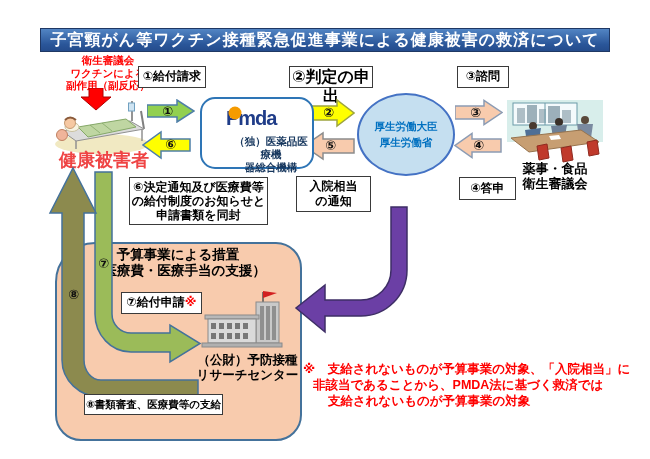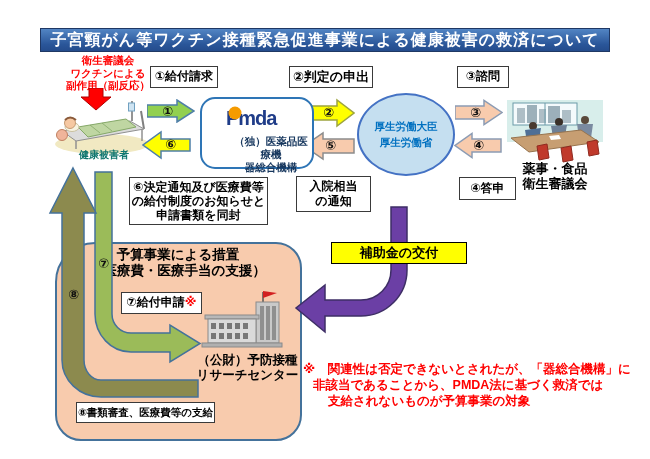--- a/index.html
+++ b/index.html
@@ -57,24 +57,24 @@
     <line x1="38" y1="28" x2="48" y2="36" stroke="#85a868" stroke-width="0.8"></line>
     <line x1="50" y1="26" x2="60" y2="34" stroke="#85a868" stroke-width="0.8"></line>
     <ellipse cx="20" cy="30" rx="7" ry="4.5" fill="#f7f3e1" stroke="#c8c0a0" stroke-width="1"></ellipse>
     <circle cx="18" cy="26" r="5.5" fill="#f6c8a2" stroke="#c79b74" stroke-width="1"></circle>
     <path d="M13,23 Q18,18 24,23" fill="none" stroke="#8a5a3a" stroke-width="2"></path>
     <circle cx="10" cy="38" r="5.5" fill="#f0b49a" stroke="#c08060" stroke-width="1"></circle>
     <line x1="24" y1="44" x2="24" y2="52" stroke="#909090" stroke-width="1.5"></line>
     <line x1="90" y1="32" x2="90" y2="44" stroke="#909090" stroke-width="1.5"></line>
   </svg>
 
-  <div class="abs ctr" style="left:54px;top:148px;width:100px;font-size:10px;font-weight:bold;color:#0f766e;">健康被害者</div>
-
-  <div class="lblbox" style="left:150px;top:66px;width:66px;height:20px;font-size:12px;line-height:19px;text-align:center;">①給付請求</div>
-  <div class="lblbox" style="left:289px;top:66px;width:82px;height:20px;font-size:13px;line-height:19px;">②判定の申出</div>
+  <div class="abs ctr" style="left:54px;top:148px;width:100px;font-size:18px;font-weight:bold;color:#ef4444;">健康被害者</div>
+
+  <div class="lblbox" style="left:138px;top:66px;width:66px;height:20px;font-size:12px;line-height:19px;text-align:center;">①給付請求</div>
+  <div class="lblbox" style="left:289px;top:66px;width:82px;height:20px;font-size:16px;line-height:19px;">②判定の申出</div>
   <div class="lblbox" style="left:457px;top:66px;width:50px;height:20px;font-size:12px;line-height:19px;">③諮問</div>
   <div class="lblbox" style="left:459px;top:177px;width:55px;height:21px;font-size:12px;line-height:20px;">④答申</div>
 
   <div class="lblbox" style="left:296px;top:176px;width:73px;height:32px;font-size:12px;line-height:14.5px;padding-top:2px;">
     <div>入院相当</div>
     <div>の通知</div>
   </div>
 
   <div class="lblbox" style="left:129px;top:177px;width:137px;height:44px;font-size:12px;line-height:14px;padding-top:2px;">
     <div>⑥決定通知及び医療費等</div>
@@ -161,21 +161,20 @@
   <svg class="abs z2" style="left:90px;top:170px;" width="115" height="196">
     <path d="M5,2 L22,2 L22,144 A19,19 0 0 0 41,163 L80,163 L80,155 L110,173.5 L80,192 L80,182 L41,182 A36,38 0 0 1 5,144 Z" fill="#9bbb59" stroke="#44729b" stroke-width="1.5"></path>
   </svg>
   <svg class="abs z2" style="left:48px;top:165px;" width="155" height="236">
     <path d="M25,3 L48,48 L36,48 L36,195 A17,20 0 0 0 53,215 L150,215 L150,232 L53,232 A39,37 0 0 1 14,195 L14,48 L2,48 Z" fill="#8c8a4e" stroke="#44729b" stroke-width="1.5"></path>
   </svg>
   <svg class="abs z2" style="left:290px;top:205px;" width="125" height="142">
     <path d="M101,2 L117,2 L117,65 A46,46 0 0 1 71,111 L35,111 L35,127 L6,103 L35,80 L35,95 L71,95 A30,30 0 0 0 101,65 Z" fill="#6b3fa5" stroke="#3e2e66" stroke-width="1.5"></path>
   </svg>
 
-  <div class="abs subsidy">補助金の交付</div>
 
   <div class="lblbox z3" style="left:121px;top:292px;width:79px;height:20px;font-size:12px;line-height:19px;">
     <span>⑦給付申請</span><span class="redtxt">※</span>
   </div>
 
   <svg class="abs z2" style="left:200px;top:290px;" width="85" height="62">
     <line x1="63" y1="2" x2="63" y2="13" stroke="#555" stroke-width="1.5"></line>
     <polygon points="63,1 77,3 63,8" fill="#d22020"></polygon>
     <rect x="56" y="12" width="23" height="41" fill="#c9c9c9" stroke="#8a8a8a" stroke-width="1"></rect>
     <rect x="60" y="16" width="4" height="34" fill="#8f8f8f"></rect>
@@ -194,21 +193,21 @@
       <rect x="35" y="43" width="5" height="6" fill="#777"></rect>
     <rect x="43" y="43" width="5" height="6" fill="#777"></rect>
     <rect x="2" y="53" width="80" height="4" fill="#b0b0b0" stroke="#8a8a8a" stroke-width="1"></rect>
   </svg>
 
   <div class="abs ctr z2" style="left:195px;top:353px;width:105px;font-size:12.5px;font-weight:bold;line-height:14.5px;color:#000;">
     <div>（公財）予防接種</div>
     <div>リサーチセンター</div>
   </div>
 
-  <div class="lblbox z3" style="left:76px;top:394px;width:137px;height:19px;font-size:10.5px;line-height:18px;margin-top:8px;">⑧書類審査、医療費等の支給</div>
+  <div class="lblbox z3" style="left:84px;top:394px;width:137px;height:19px;font-size:10.5px;line-height:18px;">⑧書類審査、医療費等の支給</div>
 
   <div class="abs redtxt" style="left:303px;top:361px;width:342px;font-size:12.5px;line-height:16px;">
-    <div>※　関連性は否定できないとされたが、「器総合機構」に</div>
+    <div>※　支給されないものが予算事業の対象、「入院相当」に</div>
     <div style="padding-left:10px;">非該当であることから、PMDA法に基づく救済では</div>
     <div style="padding-left:25px;">支給されないものが予算事業の対象</div>
   </div>
 
 </div>
 
 </body></html>

